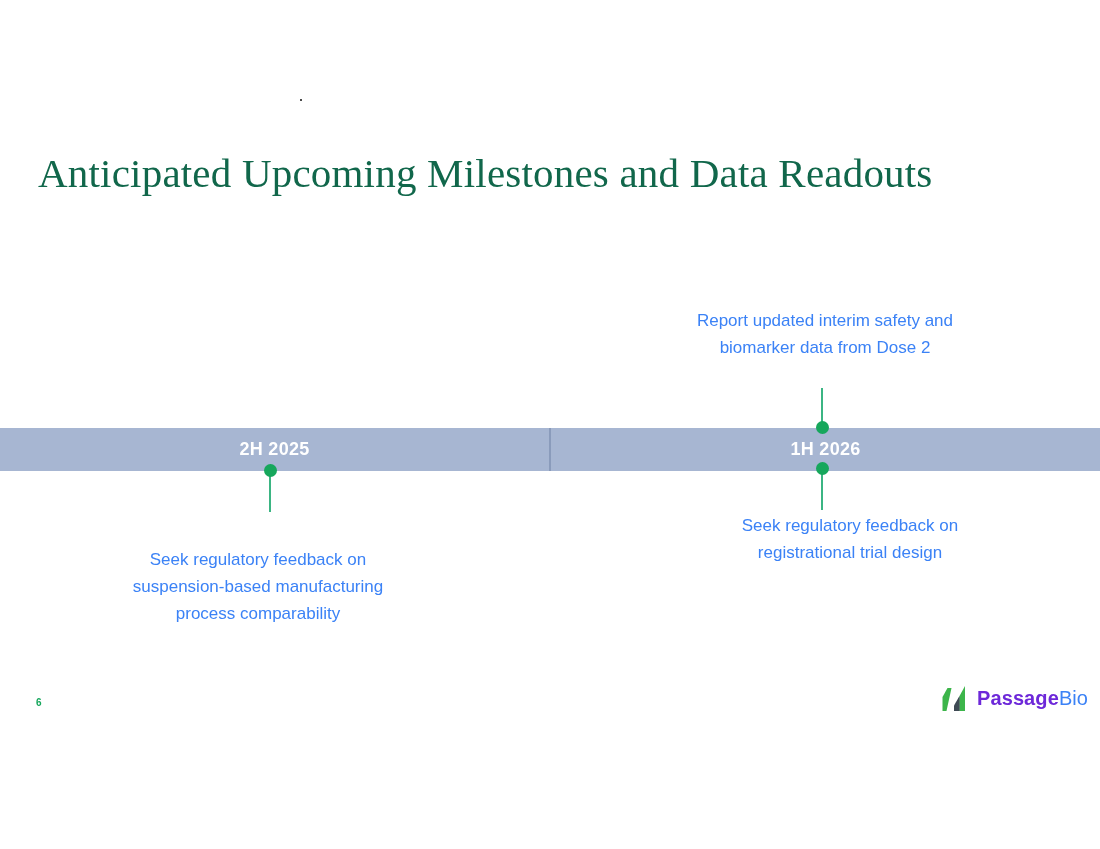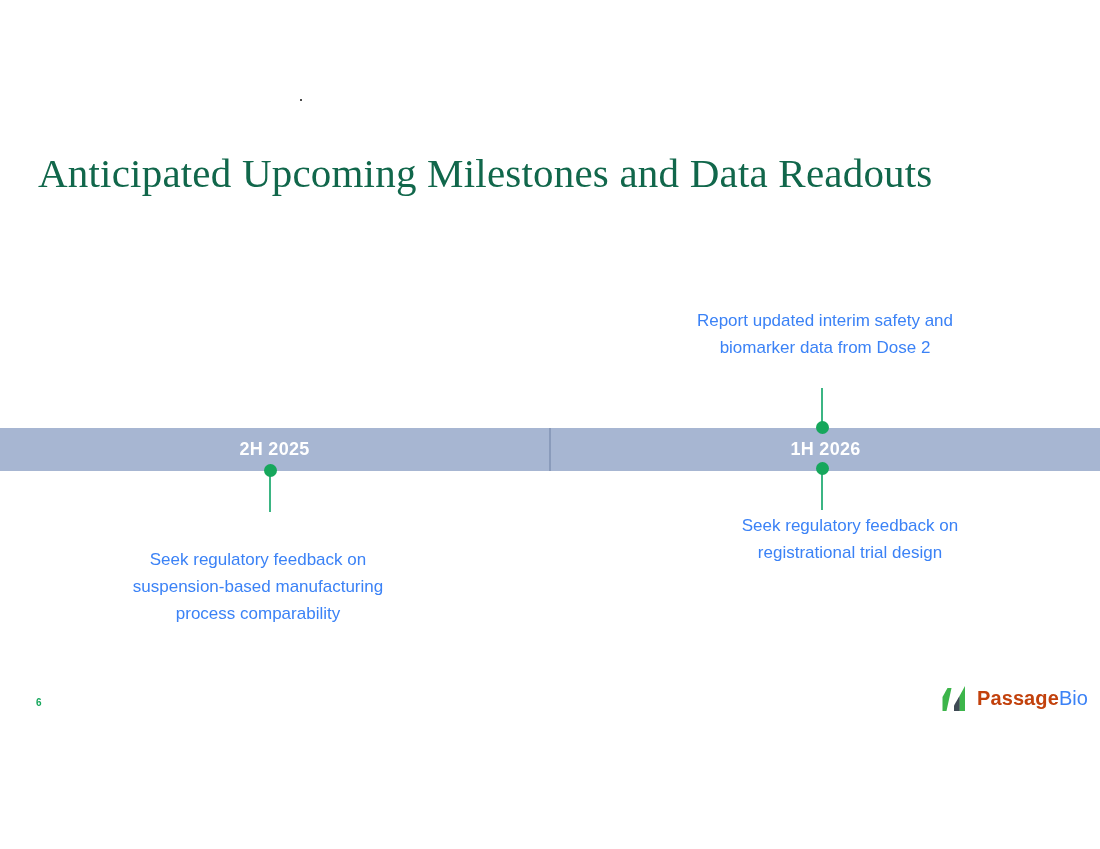--- a/index.html
+++ b/index.html
@@ -166,21 +166,21 @@
   }
 
   .logo-text {
     font-size: 20px;
     letter-spacing: 0.1px;
     white-space: nowrap;
   }
 
   .logo-text .brand {
     font-weight: bold;
-    color: #c2410c;
+    color: #6d28d9;
   }
 
   .logo-text .sub {
     font-weight: 400;
     color: #3b82f6;
   }
 </style>
 </head>
 <body>
 

